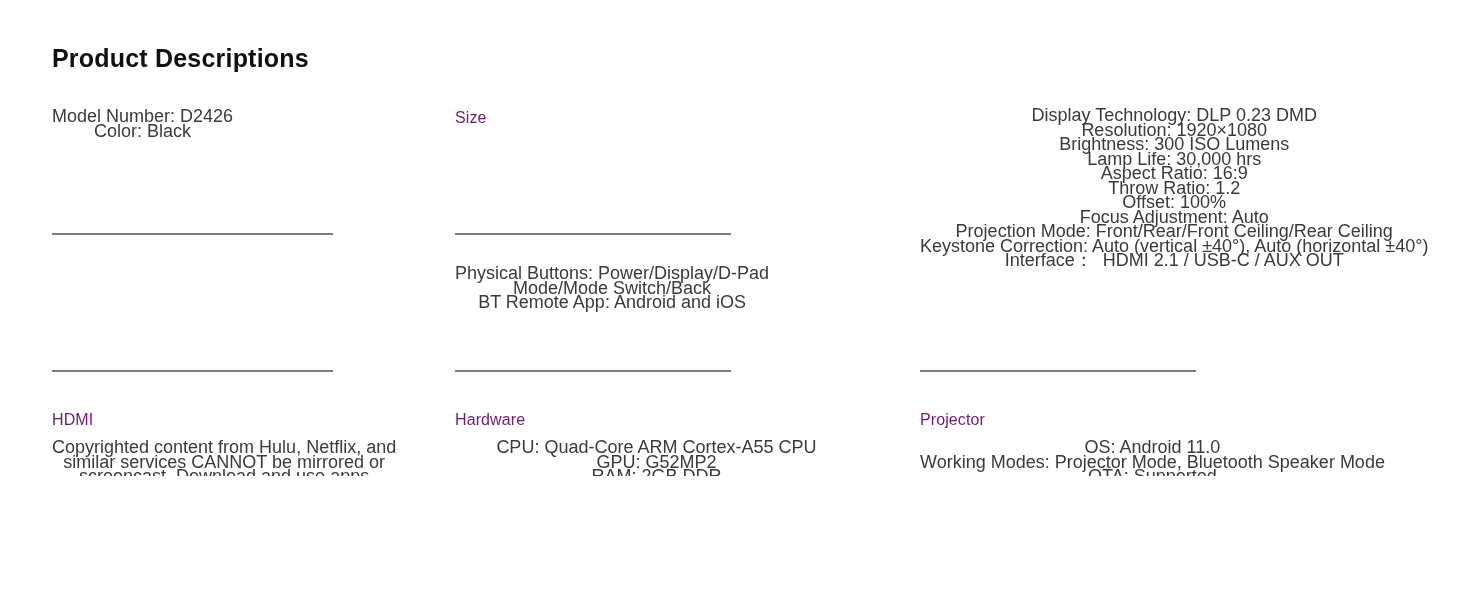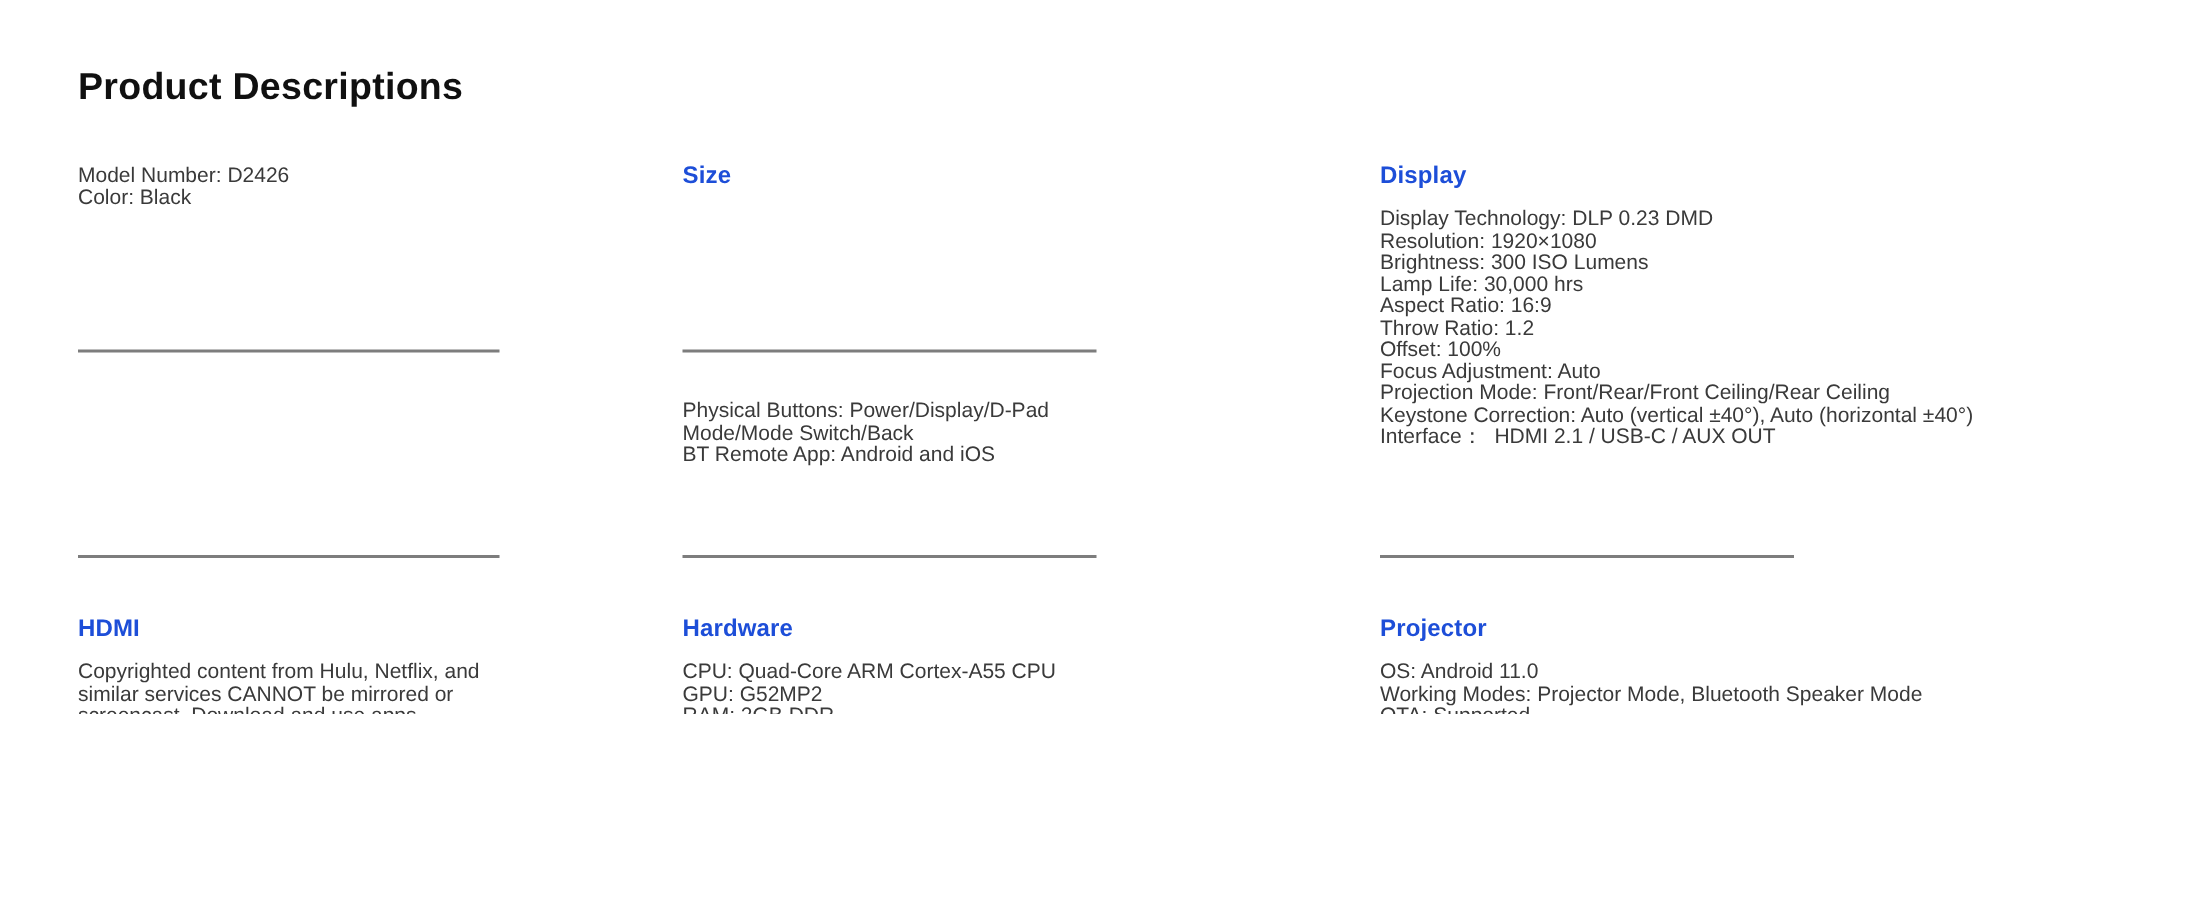--- a/index.html
+++ b/index.html
@@ -26,31 +26,32 @@
     line-height: 32px;
     font-weight: 700;
     letter-spacing: 0.2px;
     color: #101010;
   }
   .sec { position: absolute; margin: 0; }
   .sec h2 {
     margin: 0 0 10px 0;
     font-size: 16px;
     line-height: 20px;
-    font-weight: 700;
+    font-weight: 400;
     letter-spacing: 0.1px;
-    color: #1d4ed8;
+    color: #701a75;
   }
   .sec .body {
     margin: 0;
-    font-size: 14px;
+    font-size: 18px;
     line-height: 14.5px;
     font-weight: 400;
     color: #3a3a3a;
     white-space: pre;
+    text-align: center;
   }
   
   .sec-model   { left: 52px;  top: 109px; }
   .sec-size    { left: 455px; top: 108px; }
   .sec-display { left: 920px; top: 108px; }
   
   .sec-box     { left: 52px;  top: 266px; }
   .sec-control { left: 455px; top: 266px; }
   
   .sec-notes    { left: 52px;  top: 410px; }
@@ -78,21 +79,20 @@
   <section class="sec sec-model">
     <p class="body">Model Number: D2426
 Color: Black</p>
   </section>
 
   <section class="sec sec-size">
     <h2>Size</h2>
   </section>
 
   <section class="sec sec-display">
-    <h2>Display</h2>
     <p class="body">Display Technology: DLP 0.23 DMD
 Resolution: 1920×1080
 Brightness: 300 ISO Lumens
 Lamp Life: 30,000 hrs
 Aspect Ratio: 16:9
 Throw Ratio: 1.2
 Offset: 100%
 Focus Adjustment: Auto
 Projection Mode: Front/Rear/Front Ceiling/Rear Ceiling
 Keystone Correction: Auto (vertical ±40°), Auto (horizontal ±40°)

